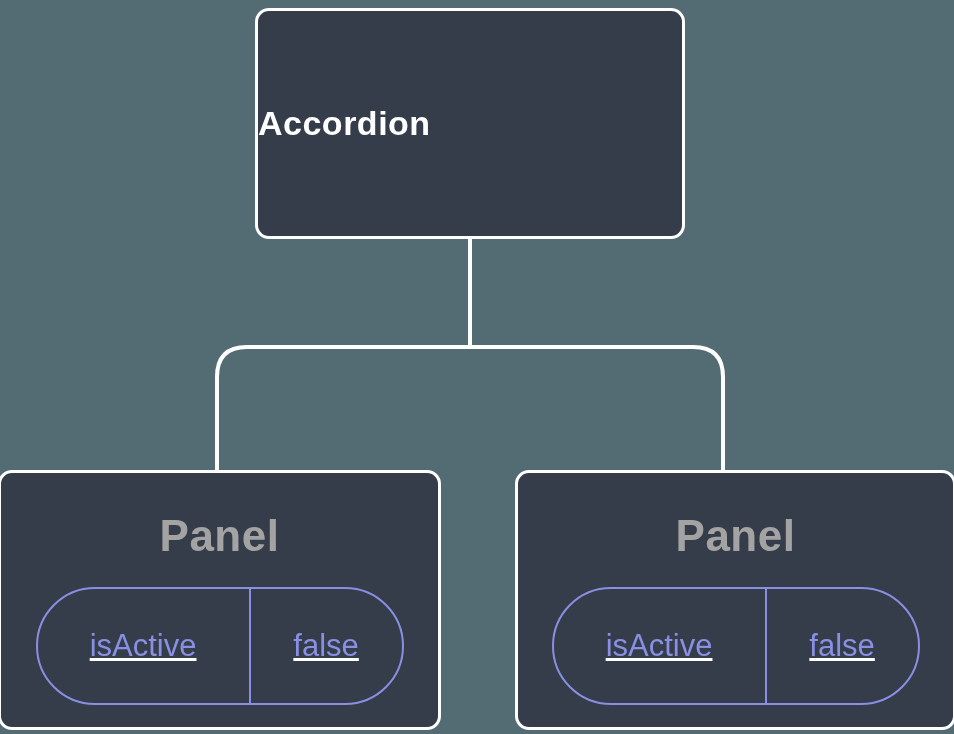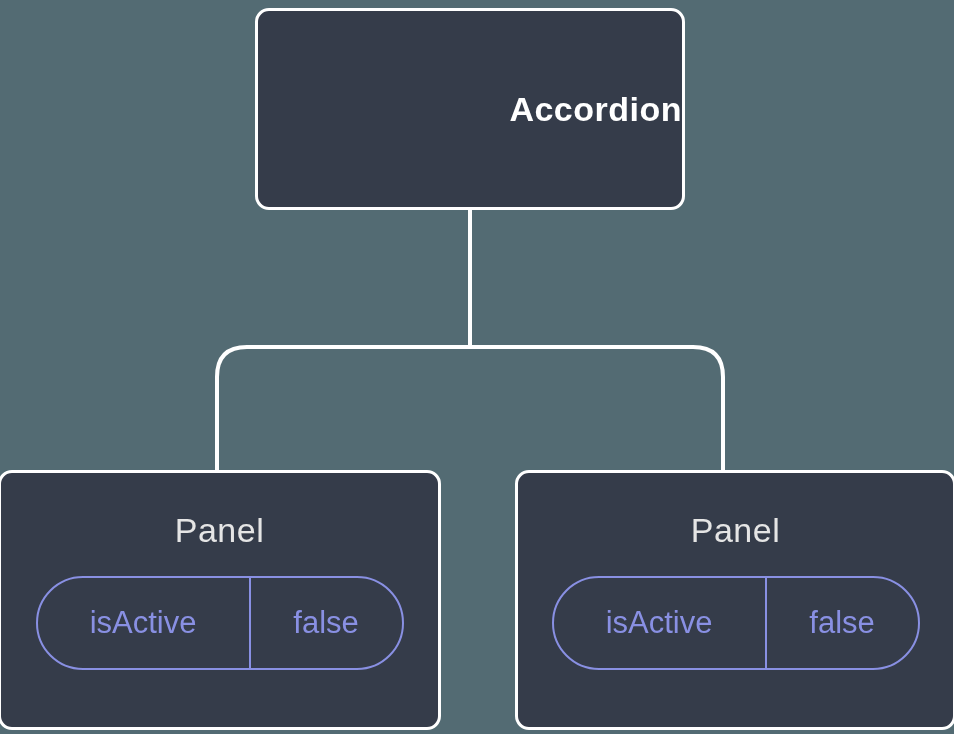--- a/index.html
+++ b/index.html
@@ -30,58 +30,59 @@
     background: #353c4a;
     border: 3px solid #ffffff;
     border-radius: 14px;
     box-sizing: border-box;
     color: #ffffff;
   }
   .node-root {
     left: 255px;
     top: 8px;
     width: 430px;
-    height: 202px;
+    height: 231px;
     display: flex;
     align-items: center;
-    justify-content: flex-end;
+    justify-content: flex-start;
   }
   .node-root .node-label {
     font-size: 34px;
     font-weight: 700;
     letter-spacing: 0.5px;
   }
   .node-panel {
     top: 470px;
     width: 443px;
     height: 260px;
     display: flex;
     flex-direction: column;
     align-items: center;
     padding-top: 38px;
     box-sizing: border-box;
   }
   .node-panel-left { left: -2px; }
   .node-panel-right { left: 515px; width: 441px; }
   .panel-label {
-    font-size: 34px;
-    font-weight: 400;
+    font-size: 44px;
+    font-weight: 700;
     letter-spacing: 0.5px;
-    color: #e5e5e5;
+    color: #a3a3a3;
   }
   .prop-pill {
     margin-top: 26px;
     width: 368px;
-    height: 94px;
+    height: 118px;
     border: 2.5px solid #8990e3;
     border-radius: 60px;
     box-sizing: border-box;
     display: flex;
     align-items: stretch;
     overflow: hidden;
+    text-decoration: underline;
   }
   .prop-cell {
     display: flex;
     align-items: center;
     justify-content: center;
     font-size: 31px;
     color: #8990e3;
   }
   .prop-cell.name {
     flex: 1.4;

